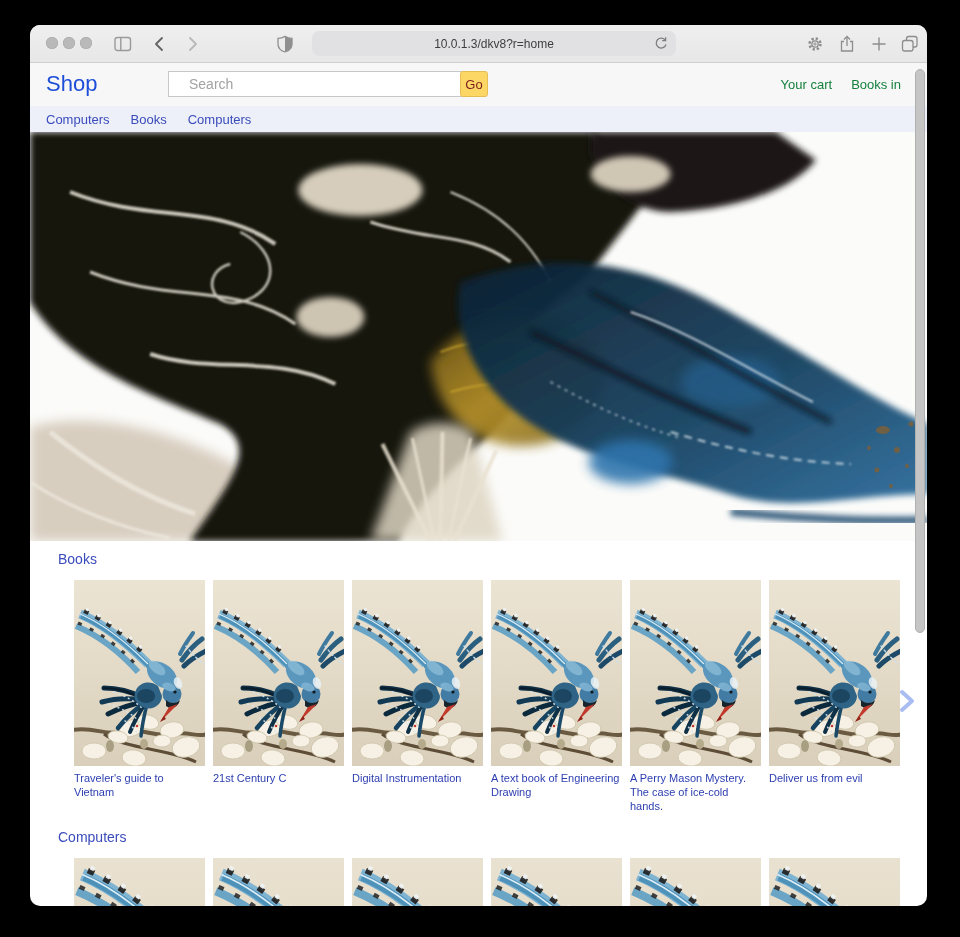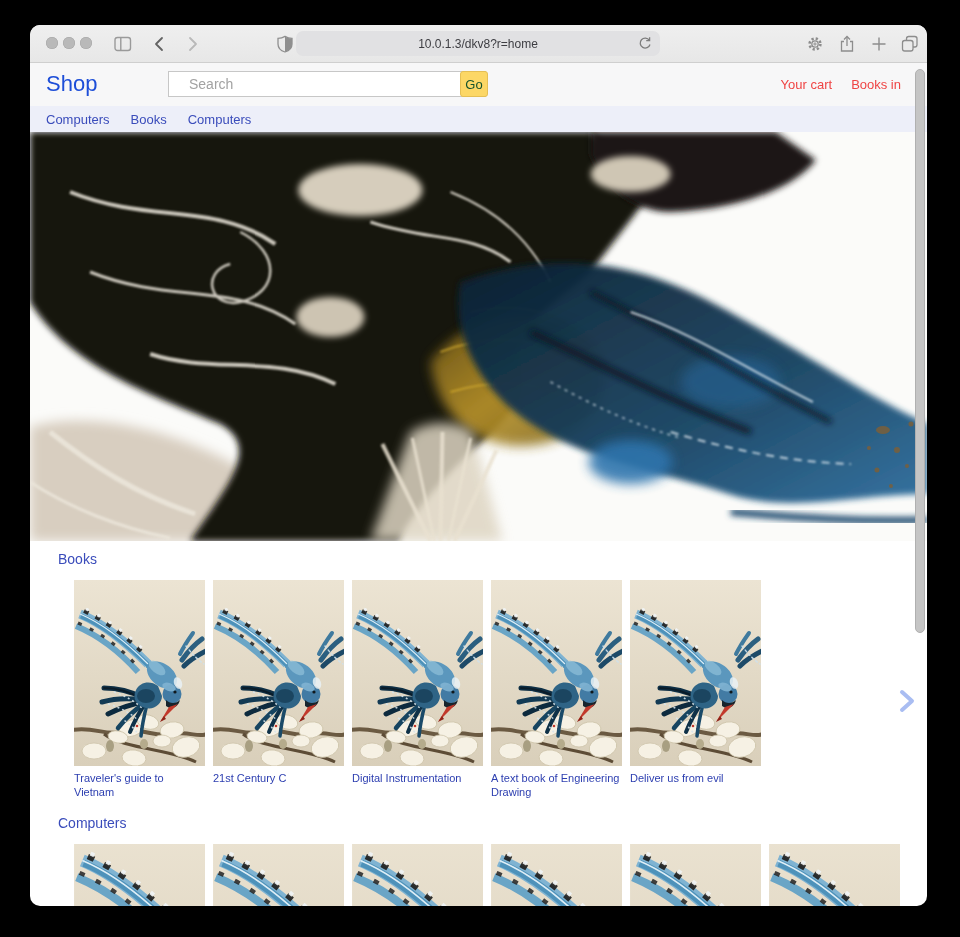--- a/index.html
+++ b/index.html
@@ -7,37 +7,37 @@
          font-family:"Liberation Sans","DejaVu Sans",sans-serif;-webkit-font-smoothing:antialiased;}
   .window{position:absolute;left:30px;top:25px;width:897px;height:881px;background:#fff;
           border-radius:10px;overflow:hidden;box-shadow:0 14px 44px rgba(0,0,0,.6),0 0 0 1px rgba(0,0,0,.45);}
 
   
   .chrome{position:relative;height:37px;background:linear-gradient(#efefef,#e7e7e7);
           border-bottom:1px solid #cfcfcf;}
   .light{position:absolute;top:12px;width:12px;height:12px;border-radius:50%;
          background:#b9b9b9;box-shadow:inset 0 0 0 .5px #a3a3a3;}
   .chrome-icon{position:absolute;top:10px;width:18px;height:18px;}
-  .urlbar{position:absolute;left:266px;top:6px;width:364px;height:25px;background:#e1e1e3;
+  .urlbar{position:absolute;left:282px;top:6px;width:364px;height:25px;background:#e1e1e3;
           border-radius:7px;display:flex;align-items:center;justify-content:center;
           font-size:12px;color:#3d3d42;}
   .reload{position:absolute;right:7px;top:4px;width:16px;height:16px;}
 
   
   .site-header{position:relative;height:43px;background:#f7f7f8;}
   .brand{position:absolute;left:16px;top:8px;font-size:22px;color:#1d4ed8;text-decoration:none;cursor:pointer;}
   .search-input{position:absolute;left:138px;top:8px;width:276px;height:24px;border:1px solid #c7c7c7;
                 background:#fff;font-size:14px;padding:0 20px;color:#333;outline:none;
                 font-family:"Liberation Sans","DejaVu Sans",sans-serif;}
   .search-input::placeholder{color:#a2a2a2;}
   .go-btn{position:absolute;left:430px;top:8px;width:28px;height:26px;background:#fcd766;
-          border:1px solid #e5bf55;border-radius:3px;color:#14532d;font-size:13px;
+          border:1px solid #e5bf55;border-radius:3px;color:#7f1d1d;font-size:13px;
           display:flex;align-items:center;justify-content:center;cursor:pointer;}
   .header-links{position:absolute;right:26px;top:14px;display:flex;gap:19px;font-size:13px;}
-  .header-links a{color:#ef4444;text-decoration:none;cursor:pointer;}
+  .header-links a{color:#15803d;text-decoration:none;cursor:pointer;}
 
   
   .nav{height:26px;background:#edeff9;display:flex;align-items:center;gap:21px;
        padding-left:16px;font-size:13px;}
   .nav a{color:#3a4cbb;text-decoration:none;cursor:pointer;}
 
   
   .hero{display:block;width:897px;height:409px;}
 
   
@@ -302,20 +302,26 @@
     <div class="card-title">Digital Instrumentation</div>
   </div>
 
   <div class="card">
     <svg class="card-img" viewBox="0 0 131 186">
       <use href="#bird-art"></use>
     </svg>
     <div class="card-title">A text book of Engineering Drawing</div>
   </div>
 
+  <div class="card">
+    <svg class="card-img" viewBox="0 0 131 186">
+      <use href="#bird-art"></use>
+    </svg>
+    <div class="card-title">A Perry Mason Mystery. The case of ice-cold hands.</div>
+  </div>
 
   <div class="card">
     <svg class="card-img" viewBox="0 0 131 186">
       <use href="#bird-art"></use>
     </svg>
     <div class="card-title">Deliver us from evil</div>
   </div>
 </div>
       <button class="next-btn">
         <svg viewBox="0 0 22 24" width="22" height="24">

